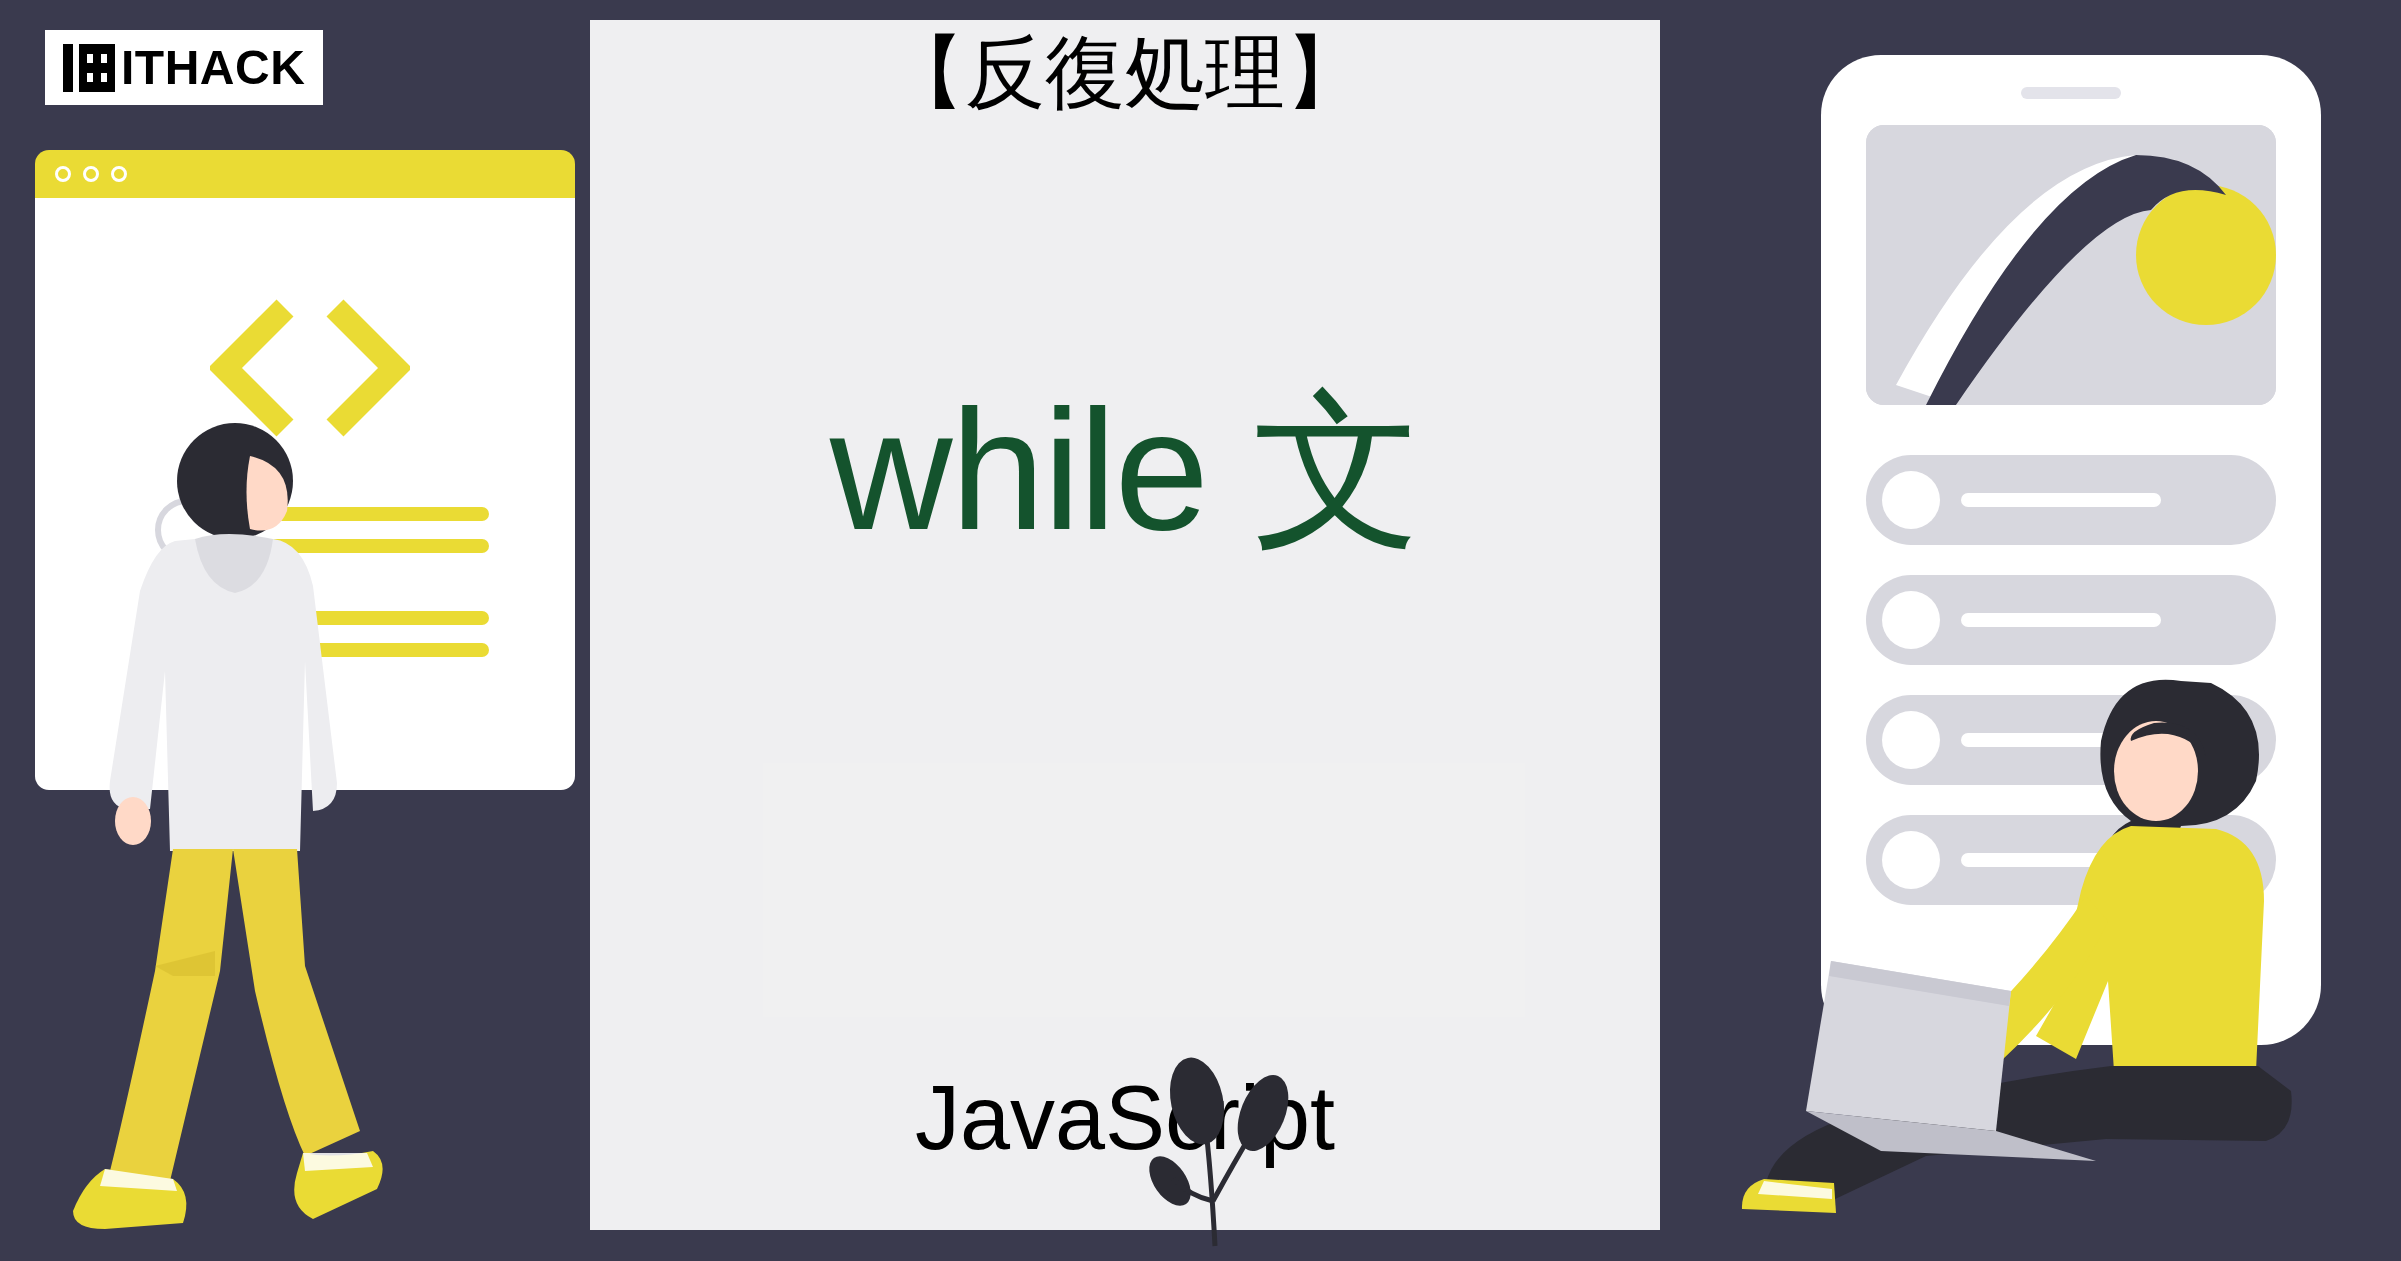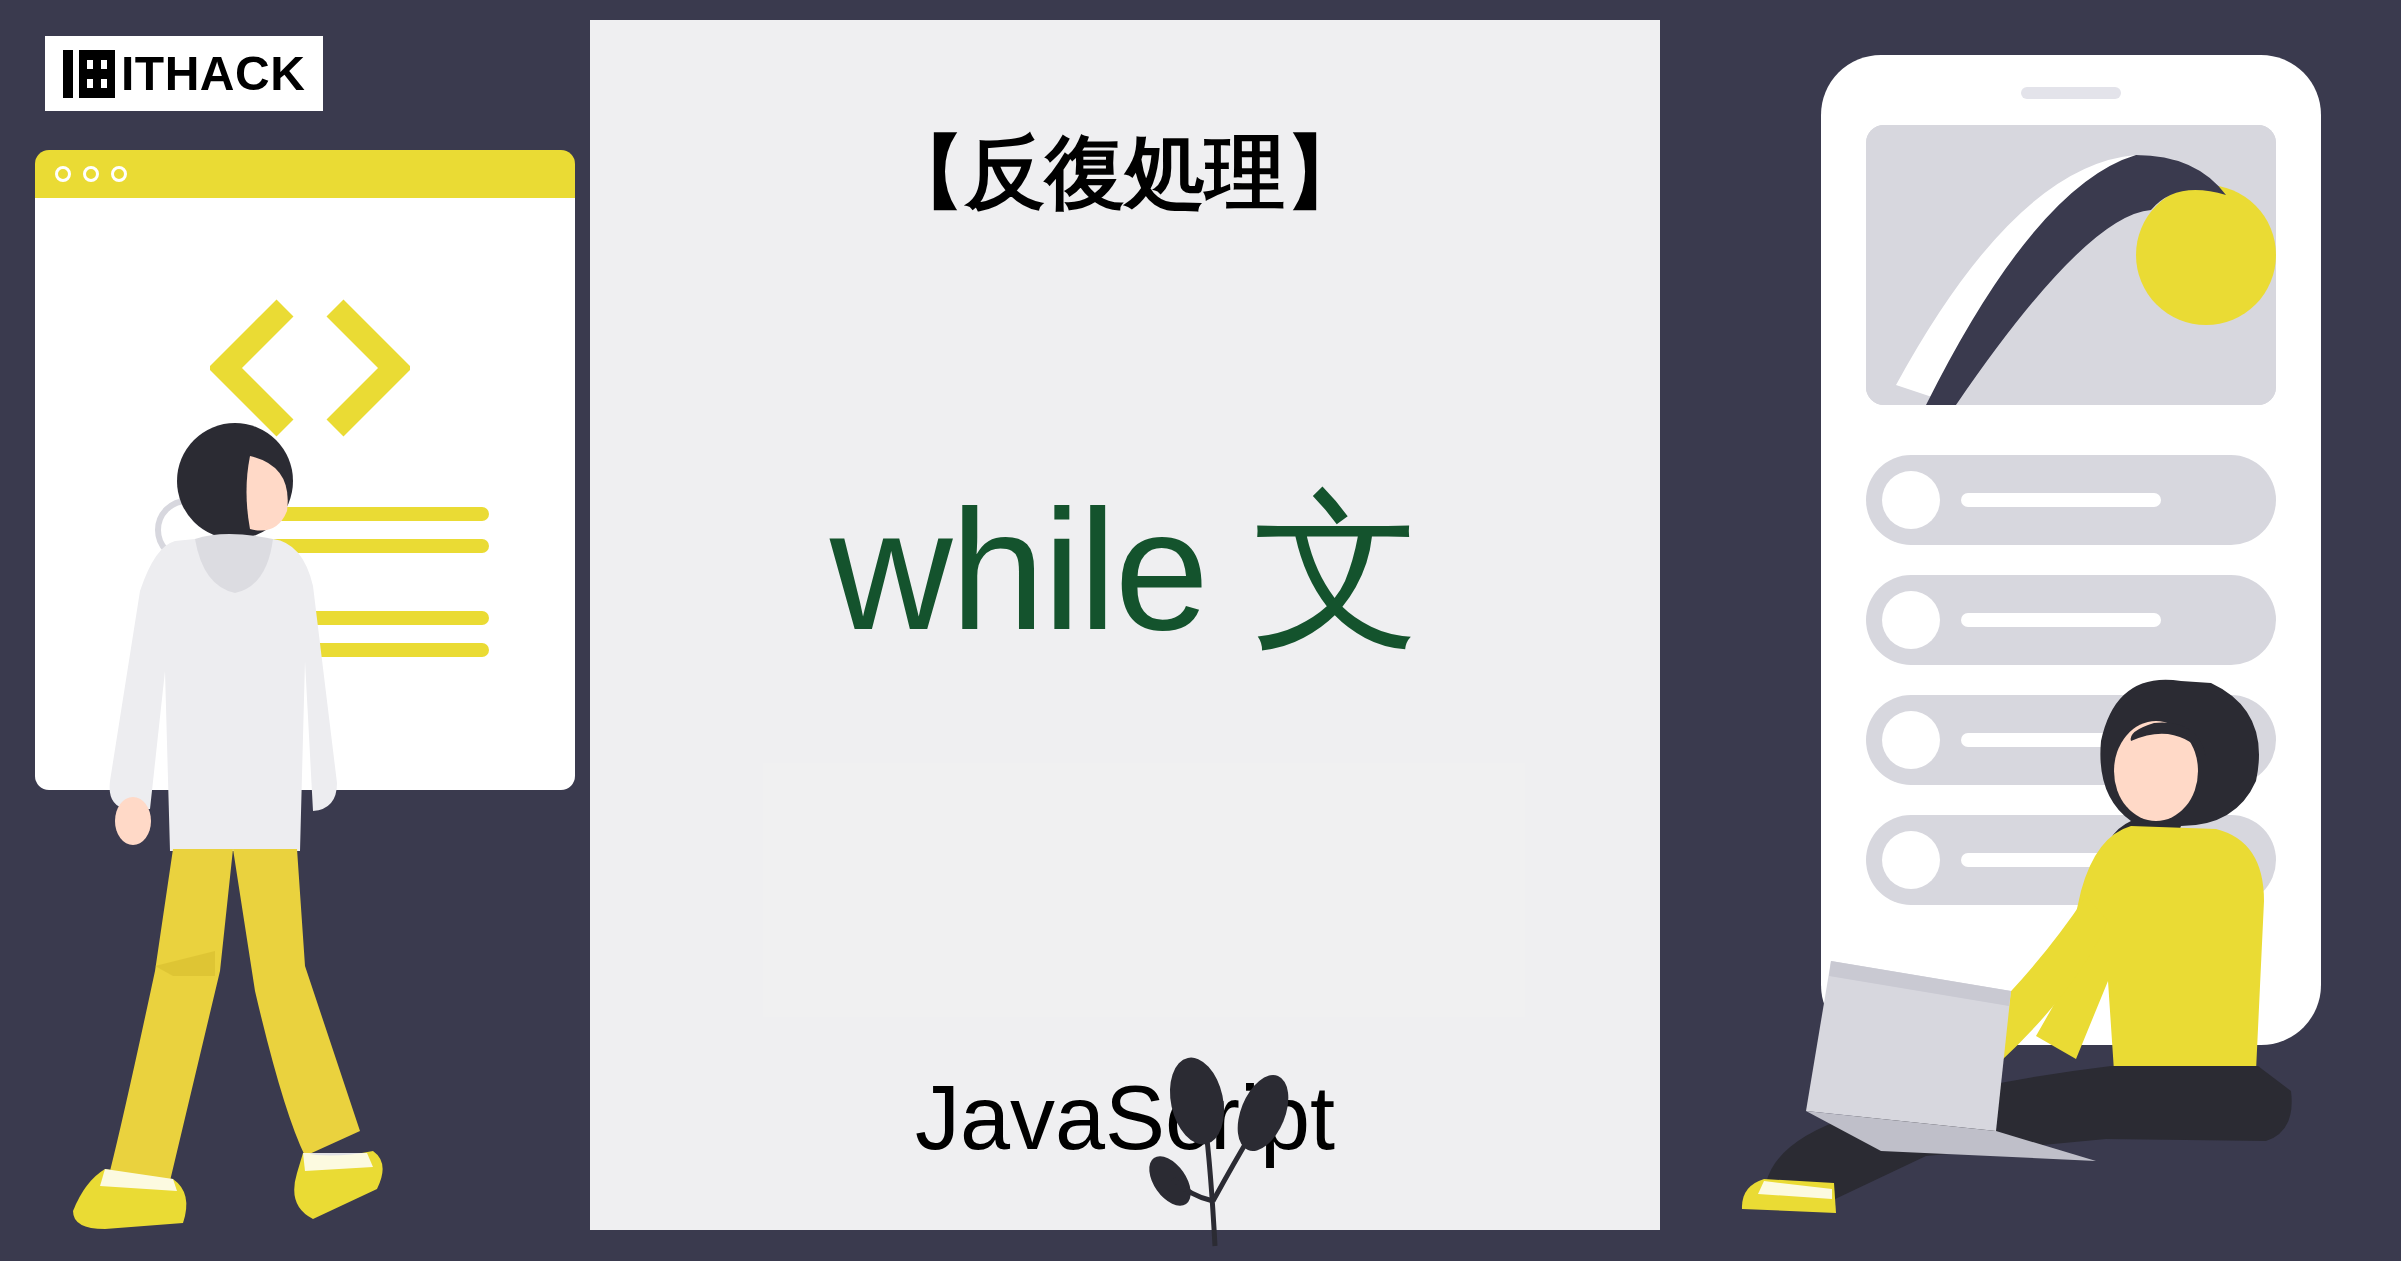--- a/index.html
+++ b/index.html
@@ -8,21 +8,21 @@
     height: 1261px;
     background: #3a3a4e;
     position: relative;
     overflow: hidden;
     font-family: -apple-system, "Hiragino Sans", "Hiragino Kaku Gothic ProN", "Yu Gothic", sans-serif;
   }
 
   
   .logo-badge {
     position: absolute;
-    top: 36px;
+    top: 30px;
     left: 45px;
     background: #fff;
     padding: 10px 18px;
     display: flex;
     align-items: center;
     gap: 6px;
     z-index: 50;
   }
   .logo-icon {
     display: inline-flex;
@@ -100,23 +100,22 @@
     left: 590px;
     width: 1070px;
     height: 1210px;
     background: rgba(255,255,255,0.92);
     z-index: 10;
     display: flex;
     flex-direction: column;
     align-items: center;
   }
   .subtitle {
-    margin-top: 100px;
     font-size: 80px;
-    font-weight: 700;
+    font-weight: 400;
     color: #000;
   }
   .title {
     margin-top: 230px;
     font-size: 170px;
     font-weight: 500;
     color: #14532d;
     letter-spacing: -2px;
   }
   .lang {

